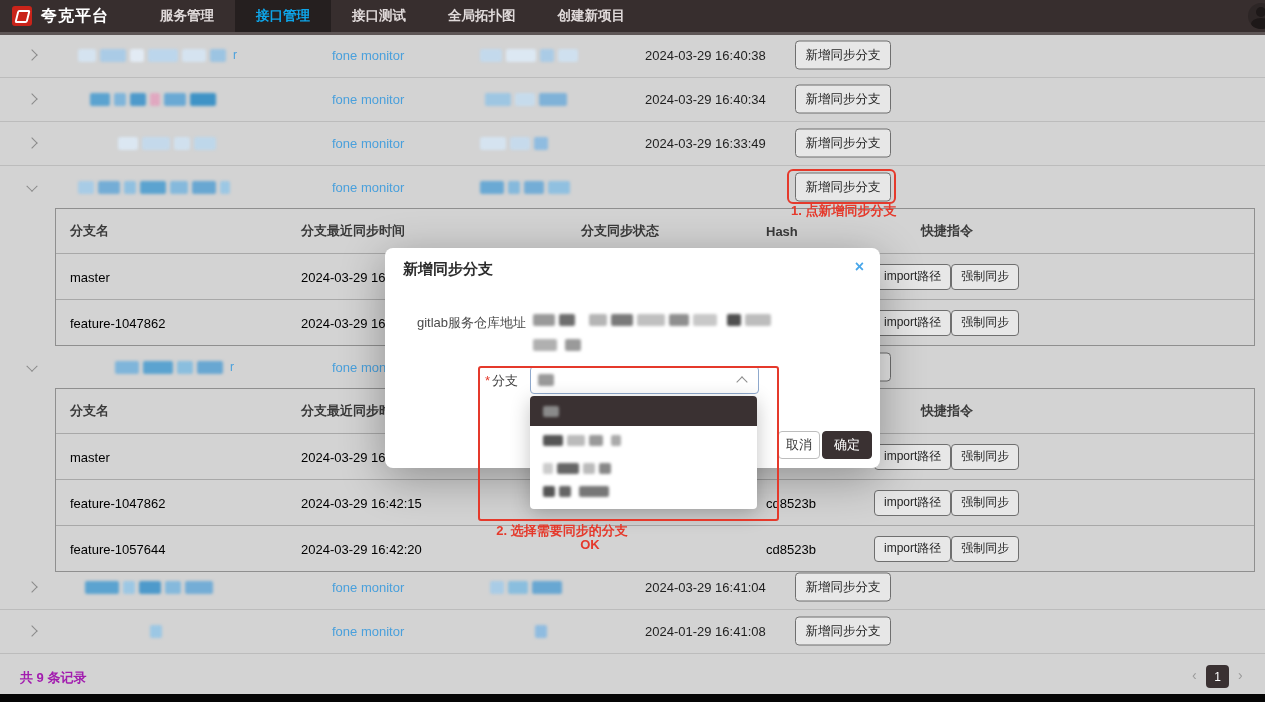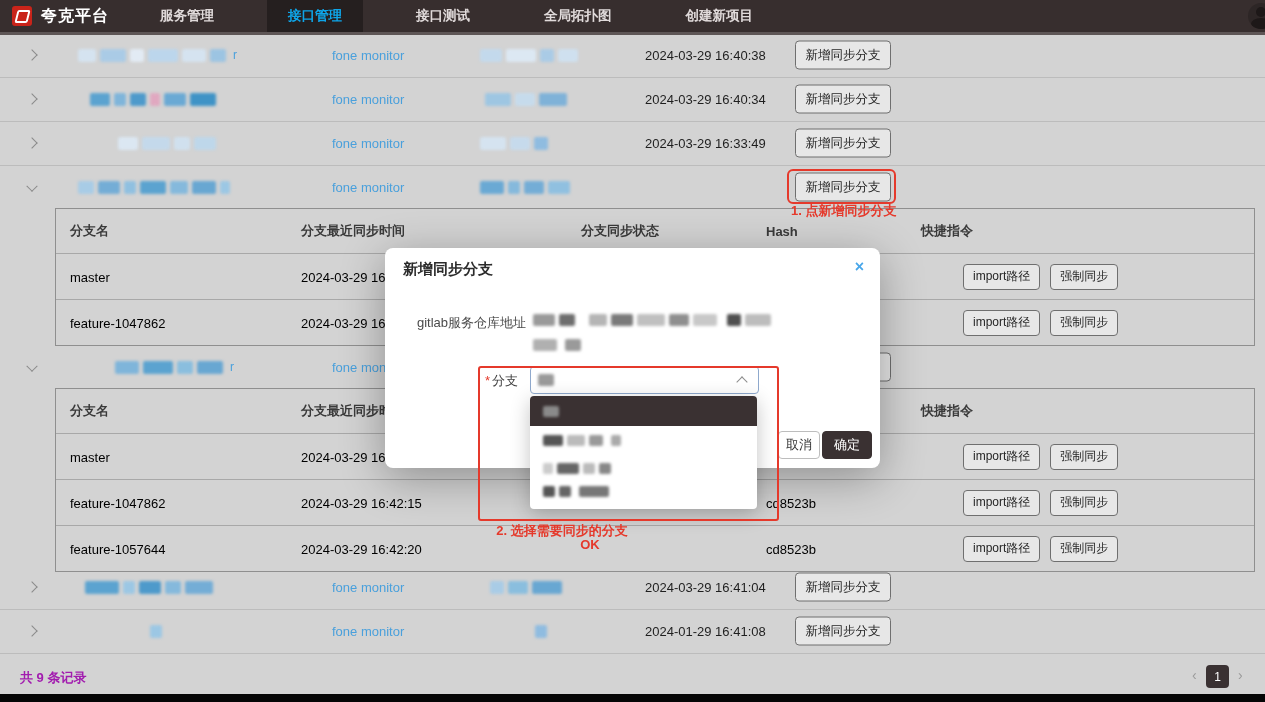--- a/index.html
+++ b/index.html
@@ -6,21 +6,21 @@
   .screen{position:relative;width:1265px;height:702px;background:#d3d3d3;overflow:hidden;
           font-family:"Liberation Sans","DejaVu Sans",sans-serif;}
   
   .navbar{position:absolute;top:0;left:0;right:0;height:32px;background:#372e2e;
           border-bottom:3px solid #5e5656;display:flex;align-items:center;z-index:20;}
   .logo{width:20px;height:20px;background:#c9241a;border-radius:3px;margin-left:12px;
         display:flex;align-items:center;justify-content:center;flex:0 0 auto;}
   .logo i{display:block;width:9px;height:9px;border:2.5px solid #fff;border-radius:2px;
           transform:skewX(-14deg);}
   .brand{font-size:16px;font-weight:bold;color:#fff;margin-left:9px;letter-spacing:1px;}
-  .tabs{display:flex;height:100%;margin-left:30px;gap:32px;}
+  .tabs{display:flex;height:100%;margin-left:30px;}
   .tab{display:flex;align-items:center;padding:0 21px;font-size:13.5px;font-weight:600;
        color:#e0dada;cursor:pointer;}
   .tab.active{background:#251f1f;color:#0ea5e9;}
   .avatar{position:absolute;right:-9px;top:3px;width:26px;height:26px;border-radius:50%;
           background:#2d2626;overflow:hidden;}
   .avatar b{position:absolute;left:8px;top:4px;width:10px;height:10px;border-radius:50%;background:#1d1818;}
   .avatar u{position:absolute;left:3px;top:15px;width:20px;height:12px;border-radius:50%;background:#1d1818;}
   
   .prow{position:absolute;left:0;width:100%;height:44px;z-index:1;}
   .sep{border-bottom:1px solid #bcbcbc;}
@@ -42,21 +42,21 @@
           width:94px;height:27px;font-size:12.5px;}
   
   .subtable{position:absolute;left:55px;width:1198px;border:1px solid #8f8f8f;z-index:1;}
   .sub-header{position:relative;height:44px;border-bottom:1px solid #a8a8a8;}
   .sub-header span{position:absolute;top:50%;transform:translateY(-50%);
                    font-size:13px;font-weight:bold;color:#3a3a3a;}
   .sub-row{position:relative;height:45px;}
   .sub-row + .sub-row{border-top:1px solid #a8a8a8;}
   .cell{position:absolute;top:50%;transform:translateY(-50%);font-size:13px;color:#000000;}
   .c-branch{left:14px;}  .c-time{left:245px;}  .c-hash{left:710px;}
-  .cmdbtns{position:absolute;top:50%;transform:translateY(-50%);left:907px;display:flex;gap:10px;}
+  .cmdbtns{position:absolute;top:50%;transform:translateY(-50%);left:818px;display:flex;}
   .cmdbtn{height:24px;padding:0 9px;font-size:12px;}
   
   .modal{position:absolute;left:385px;top:248px;width:495px;height:220px;background:#fff;
          border-radius:8px;box-shadow:0 10px 45px rgba(0,0,0,.32);z-index:10;}
   .m-title{position:absolute;left:18px;top:12px;font-size:15px;font-weight:bold;color:#2b2b2b;}
   .m-close{position:absolute;right:16px;top:10px;font-size:16px;font-weight:bold;color:#49a7ea;cursor:pointer;}
   .m-label{position:absolute;left:32px;top:66px;font-size:13px;color:#4a4a4a;}
   .m-blur1{position:absolute;left:148px;top:66px;display:flex;align-items:center;}
   .m-blur2{position:absolute;left:148px;top:91px;display:flex;align-items:center;}
   .m-blur1 .chip,.m-blur2 .chip{height:12px;}

